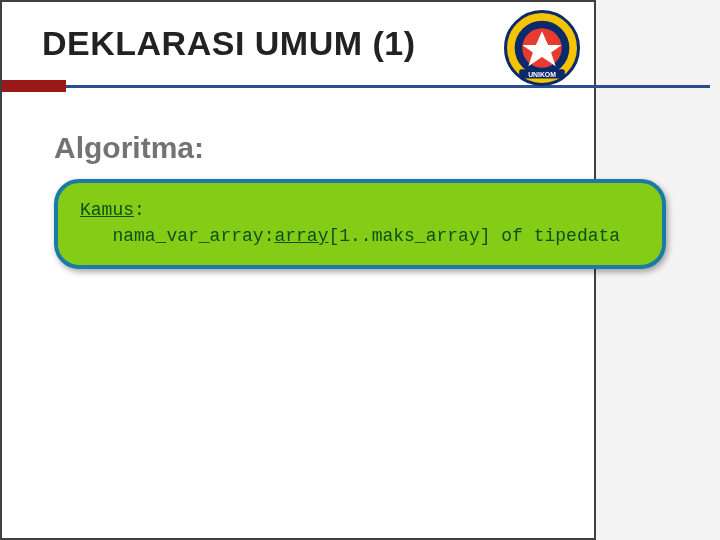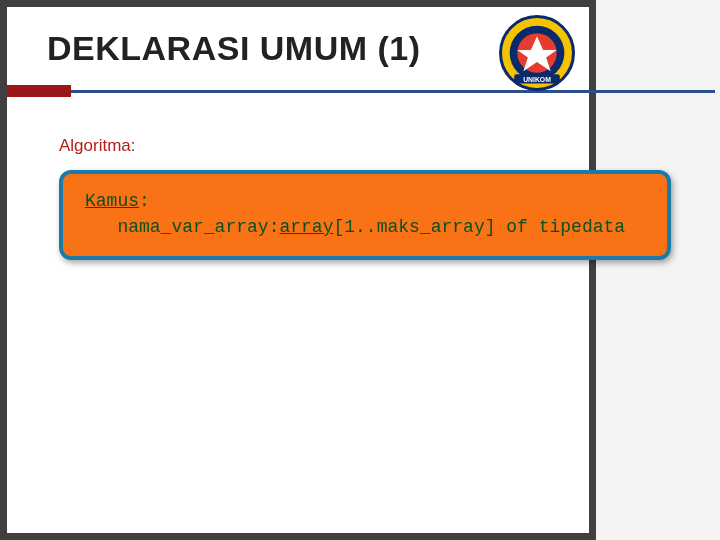--- a/index.html
+++ b/index.html
@@ -9,21 +9,21 @@
     background: #f4f4f4;
     font-family: Arial, Helvetica, sans-serif;
     position: relative;
     overflow: hidden;
   }
   .slide {
     width: 596px;
     height: 540px;
     background: #ffffff;
     position: relative;
-    border: 7px solid #404040;
+    border: 2px solid #404040;
   }
   .title {
     position: absolute;
     top: 22px;
     left: 40px;
     font-size: 34px;
     font-weight: bold;
     color: #222;
     letter-spacing: 0.5px;
   }
@@ -61,30 +61,31 @@
     width: 76px;
     height: 76px;
   }
   .content {
     position: absolute;
     top: 115px;
     left: 52px;
     width: 616px;
   }
   .section-label {
-    font-size: 17px;
-    color: #b91c1c;
+    font-size: 30px;
+    color: #737373;
     margin-top: 14px;
     margin-bottom: 14px;
+    font-weight: bold;
   }
   .code-box {
     width: 612px;
-    background: #f97316;
+    background: #84cc16;
     border: 4px solid #1a7aa8;
-    border-radius: 12px;
+    border-radius: 25px;
     padding: 14px 22px 16px 22px;
     font-family: "Courier New", Courier, monospace;
     font-size: 18px;
     line-height: 1.45;
     color: #0d4f1d;
     box-shadow: 2px 3px 6px rgba(0,0,0,0.35);
     white-space: pre;
     overflow: hidden;
   }
   .code-box .kw { text-decoration: underline; }

